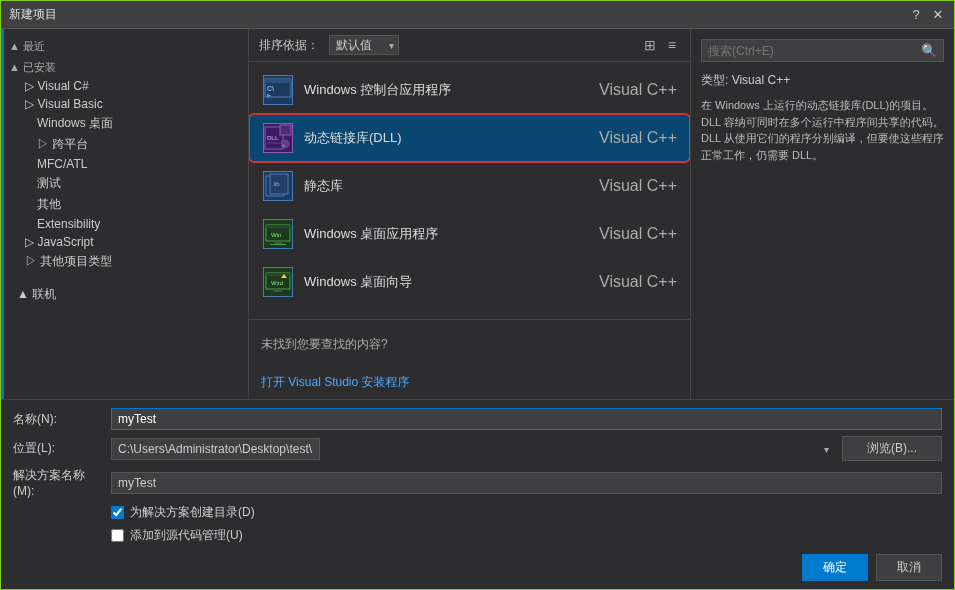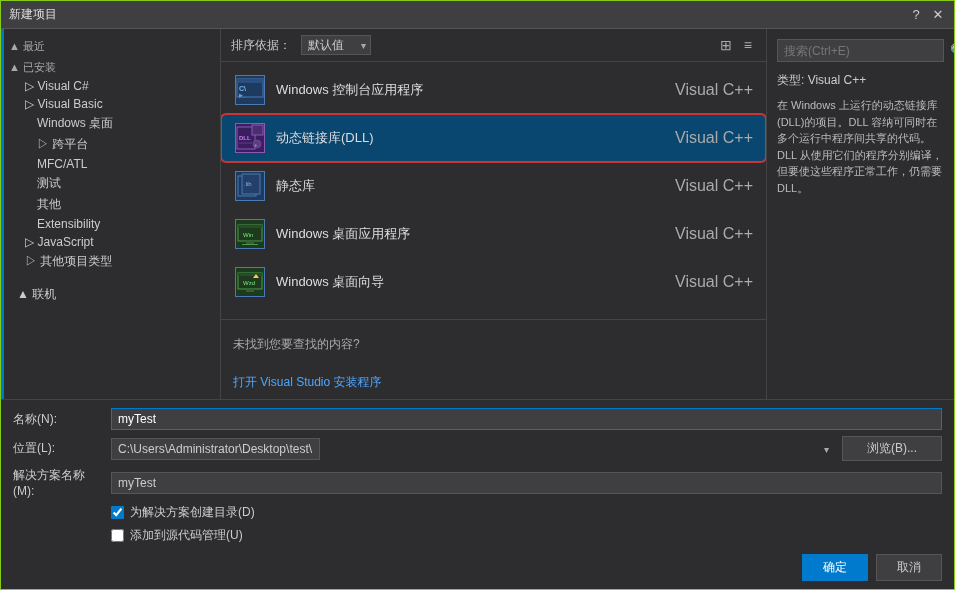--- a/index.html
+++ b/index.html
@@ -55,21 +55,21 @@
       justify-content: center;
       padding: 0;
     }
     .main-content {
       display: flex;
       flex: 1;
       overflow: hidden;
     }
     
     .left-panel {
-      width: 220px;
+      width: 248px;
       background: #2d2d30;
       border-right: 1px solid #444;
       display: flex;
       flex-direction: column;
       overflow-y: auto;
       padding: 6px 0;
       flex-shrink: 0;
     }
     .section-header {
       font-size: 11px;
@@ -253,21 +253,21 @@
       margin-bottom: 21px;
     }
     .install-link {
       color: #4da6ff;
       cursor: pointer;
       font-size: 12px;
       text-decoration: none;
     }
     
     .right-panel {
-      width: 188px;
+      width: 264px;
       background: #2d2d30;
       border-left: 1px solid #444;
       padding: 10px;
       display: flex;
       flex-direction: column;
       flex-shrink: 0;
     }
     .search-box {
       display: flex;
       align-items: center;

